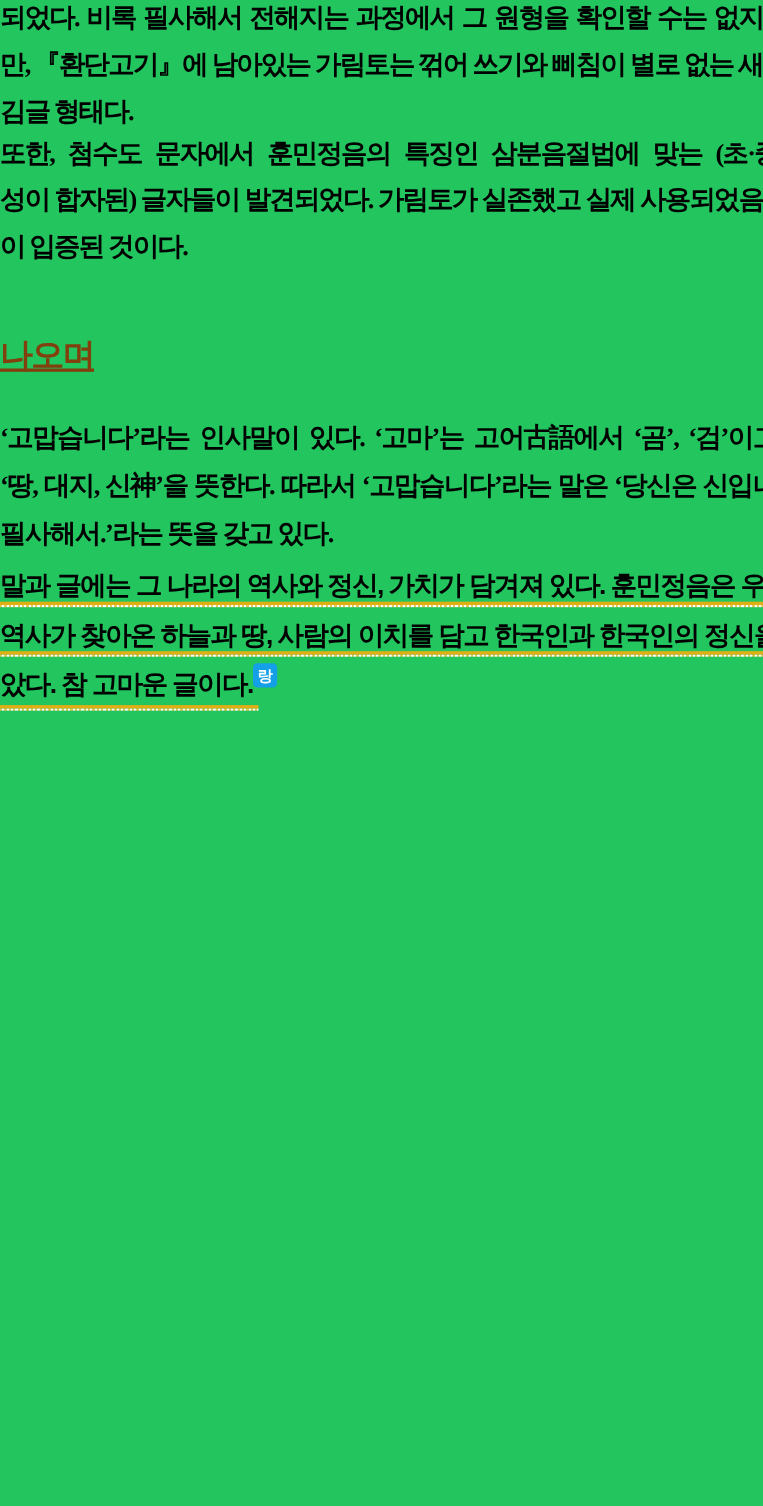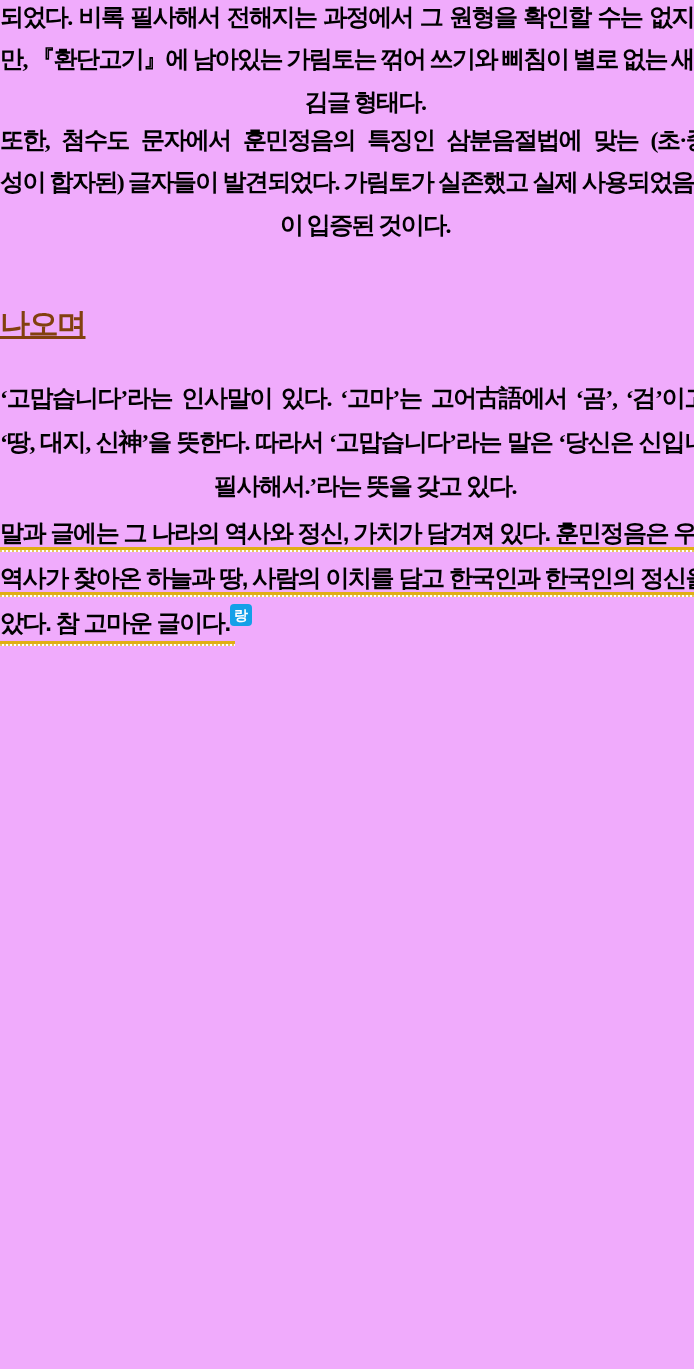--- a/index.html
+++ b/index.html
@@ -1,17 +1,17 @@
 <!DOCTYPE html>
 <html><head>
 <meta charset="utf-8">
 <style>
   html, body { margin: 0; padding: 0; background: #ffffff; }
   body { width: 694px; height: 1369px; overflow: hidden; }
-  .page { width: 694px; height: 1369px; background: #f0abfc; overflow: hidden; }
+  .page { width: 694px; height: 1369px; background: #22c55e; overflow: hidden; }
   .body-text {
     margin: -4.5px 0 0 0;
     font-family: "Liberation Serif", serif;
     font-size: 24px;
     line-height: 42.5px;
     letter-spacing: -1.6px;
     font-weight: 600;
     color: #000000;
   }
   .body-text.wide {
@@ -27,23 +27,22 @@
   }
   .jl.noj {
     text-align: left;
     text-align-last: left;
   }
   .jl.wsA { text-align: left; text-align-last: left; word-spacing: 4.3px; }
   .jl.wsB { text-align: left; text-align-last: left; word-spacing: 1.1px; }
   .jl.wsC { text-align: left; text-align-last: left; word-spacing: 7.9px; }
   .jl-last {
     display: block;
-    text-align: center;
+    text-align: left;
     white-space: pre;
-    margin-left: 36px;
   }
   .section-heading {
     font-family: "Liberation Sans", sans-serif;
     font-weight: bold;
     font-size: 30px;
     line-height: 44px;
     color: #82400F;
     margin: 56px 0 30px 0;
     letter-spacing: -1.5px;
     text-decoration: underline;

